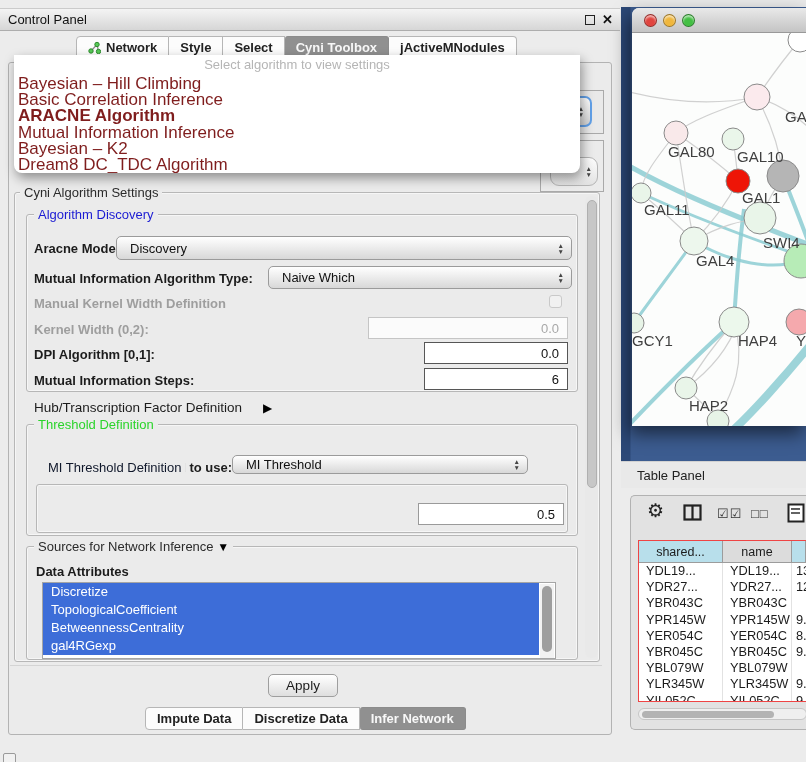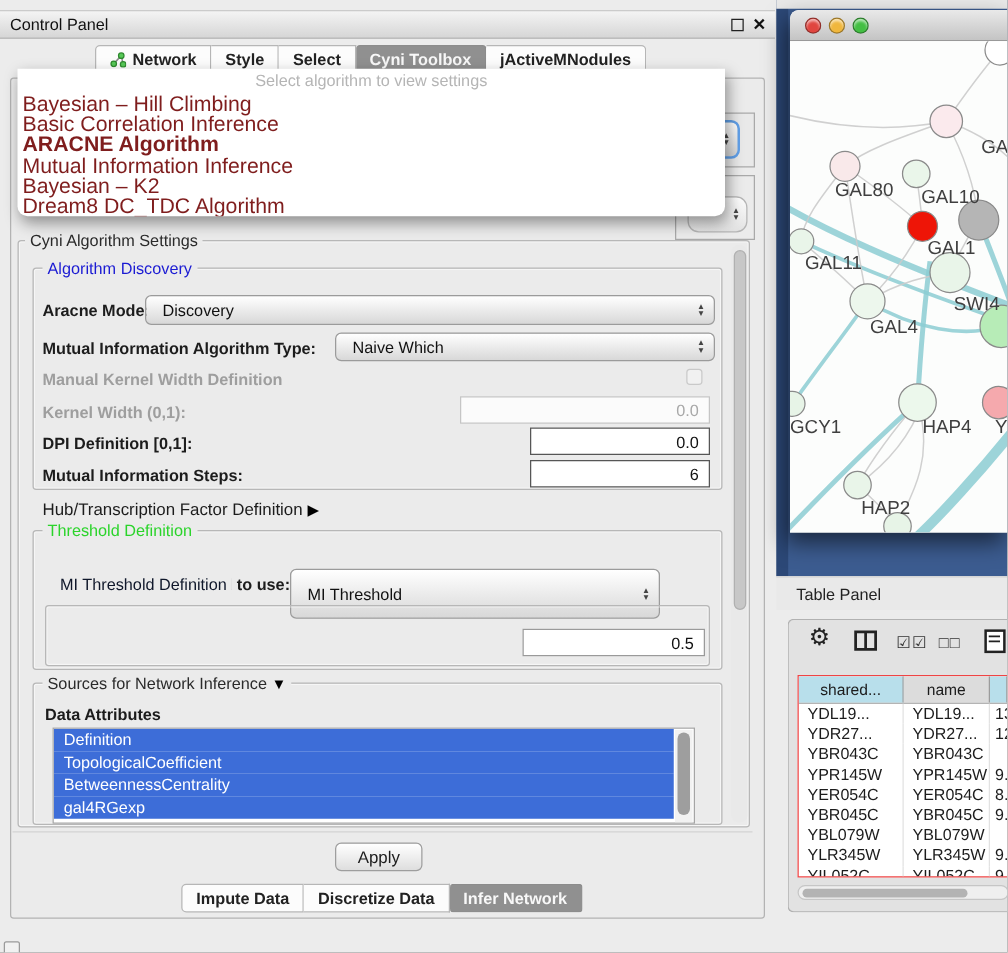--- a/index.html
+++ b/index.html
@@ -95,33 +95,33 @@
   #lbl-manualk{left:34px;top:296px} #lbl-kernelw{left:34px;top:322px}
   #lbl-dpi{left:34px;top:347px} #lbl-misteps{left:34px;top:373px}
 
   .combo{position:absolute;border:1px solid #9b9b9b;border-radius:5px;
          background:linear-gradient(#ffffff,#d8d8d8);font-size:13px;color:#111;
          display:flex;align-items:center;padding-left:13px}
   .spin{display:flex;flex-direction:column;align-items:center;font-size:6.5px;line-height:5px;color:#444;gap:1px}
   .combo .spin{margin-left:auto;margin-right:7px}
   #combo-aracne{left:116px;top:236px;width:456px;height:24px}
   #combo-mitype{left:268px;top:266px;width:304px;height:23px}
-  #combo-which{left:232px;top:455px;width:296px;height:40px}
+  #combo-which{left:232px;top:455px;width:296px;height:19px}
 
   #chk-manualk{position:absolute;left:549px;top:295px;width:13px;height:13px;
                border:1px solid #c9c9c9;border-radius:3px;background:#f1f1f1}
   .numfld{position:absolute;text-align:right;padding-right:8px;font-size:13px;
           font-family:"Liberation Sans",sans-serif;background:#fff;border:1px solid #565656;color:#111}
   #fld-kernelw{left:368px;top:317px;width:200px;height:22px;background:#fbfbfb;
                border:1px solid #c5c5c5;color:#a8a8a8}
   #fld-dpi{left:424px;top:342px;width:144px;height:22px}
   #fld-misteps{left:424px;top:368px;width:144px;height:22px}
   #fld-mithr{left:418px;top:503px;width:146px;height:22px;border:1px solid #9a9a9a}
 
-  #hub-row{left:34px;top:400px;font-size:13.5px;font-weight:500;color:#1c1c1c;display:flex;align-items:center;gap:4px}
+  #hub-row{left:34px;top:400px;font-size:13.5px;font-weight:500;color:#1c1c1c;display:flex;align-items:center;gap:21px}
   .tri{font-size:12px;color:#000}
 
   #g-threshold{left:26px;top:424px;width:552px;height:112px}
   #threshold-legend{left:34px;top:417px;color:#2bd42b}
   #lbl-which{left:84px;top:460px}
   #g-mithresh{left:36px;top:484px;width:532px;height:49px}
   #mithresh-legend{left:44px;top:460px;color:#0f172a}
   #lbl-mithr{left:44px;top:509px}
 
   #g-sources{left:26px;top:546px;width:552px;height:114px}
@@ -372,24 +372,24 @@
     <span>Naive Which</span>
     <span class="spin">
         <span>▲</span>
         <span>▼</span>
       </span>
   </div>
 
   <span class="flbl dis" id="lbl-manualk">Manual Kernel Width Definition</span>
   <div id="chk-manualk" class="abs"></div>
 
-  <span class="flbl dis" id="lbl-kernelw">Kernel Width (0,1):</span>
+  <span class="flbl dis" id="lbl-kernelw">Kernel Width (0,2):</span>
   <input class="numfld" id="fld-kernelw" readonly="" value="0.0" style="">
 
-  <span class="flbl" id="lbl-dpi">DPI Definition [0,1]:</span>
+  <span class="flbl" id="lbl-dpi">DPI Algorithm [0,1]:</span>
   <input class="numfld" id="fld-dpi" readonly="" value="0.0" style="">
 
   <span class="flbl" id="lbl-misteps">Mutual Information Steps:</span>
   <input class="numfld" id="fld-misteps" readonly="" value="6" style="">
 
   <div class="abs" id="hub-row">
     <span>Hub/Transcription Factor Definition</span>
     <span class="tri">▶</span>
   </div>
 
@@ -410,21 +410,21 @@
   <input class="numfld" id="fld-mithr" readonly="" value="0.5" style="">
 
   <div class="grp" id="g-sources"></div>
   <span class="legend" id="sources-legend">
     <span>Sources for Network Inference</span>
     <span class="tri">▼</span>
   </span>
   <span class="flbl" id="lbl-dataattr">Data Attributes</span>
   <div class="abs" id="attr-list">
     <div id="attr-items">
-        <div class="attr-item" style="background: rgb(61, 109, 216);">Definition</div>
+        <div class="attr-item" style="background: rgb(61, 109, 216);">Discretize</div>
         <div class="attr-item" style="background: rgb(61, 109, 216);">TopologicalCoefficient</div>
         <div class="attr-item" style="background: rgb(61, 109, 216);">BetweennessCentrality</div>
         <div class="attr-item" style="background: rgb(61, 109, 216);">gal4RGexp</div>
       </div>
     <div id="attr-scroll">
         <div id="attr-thumb"></div>
       </div>
   </div>
 
   <div class="abs" id="panel-div"></div>

